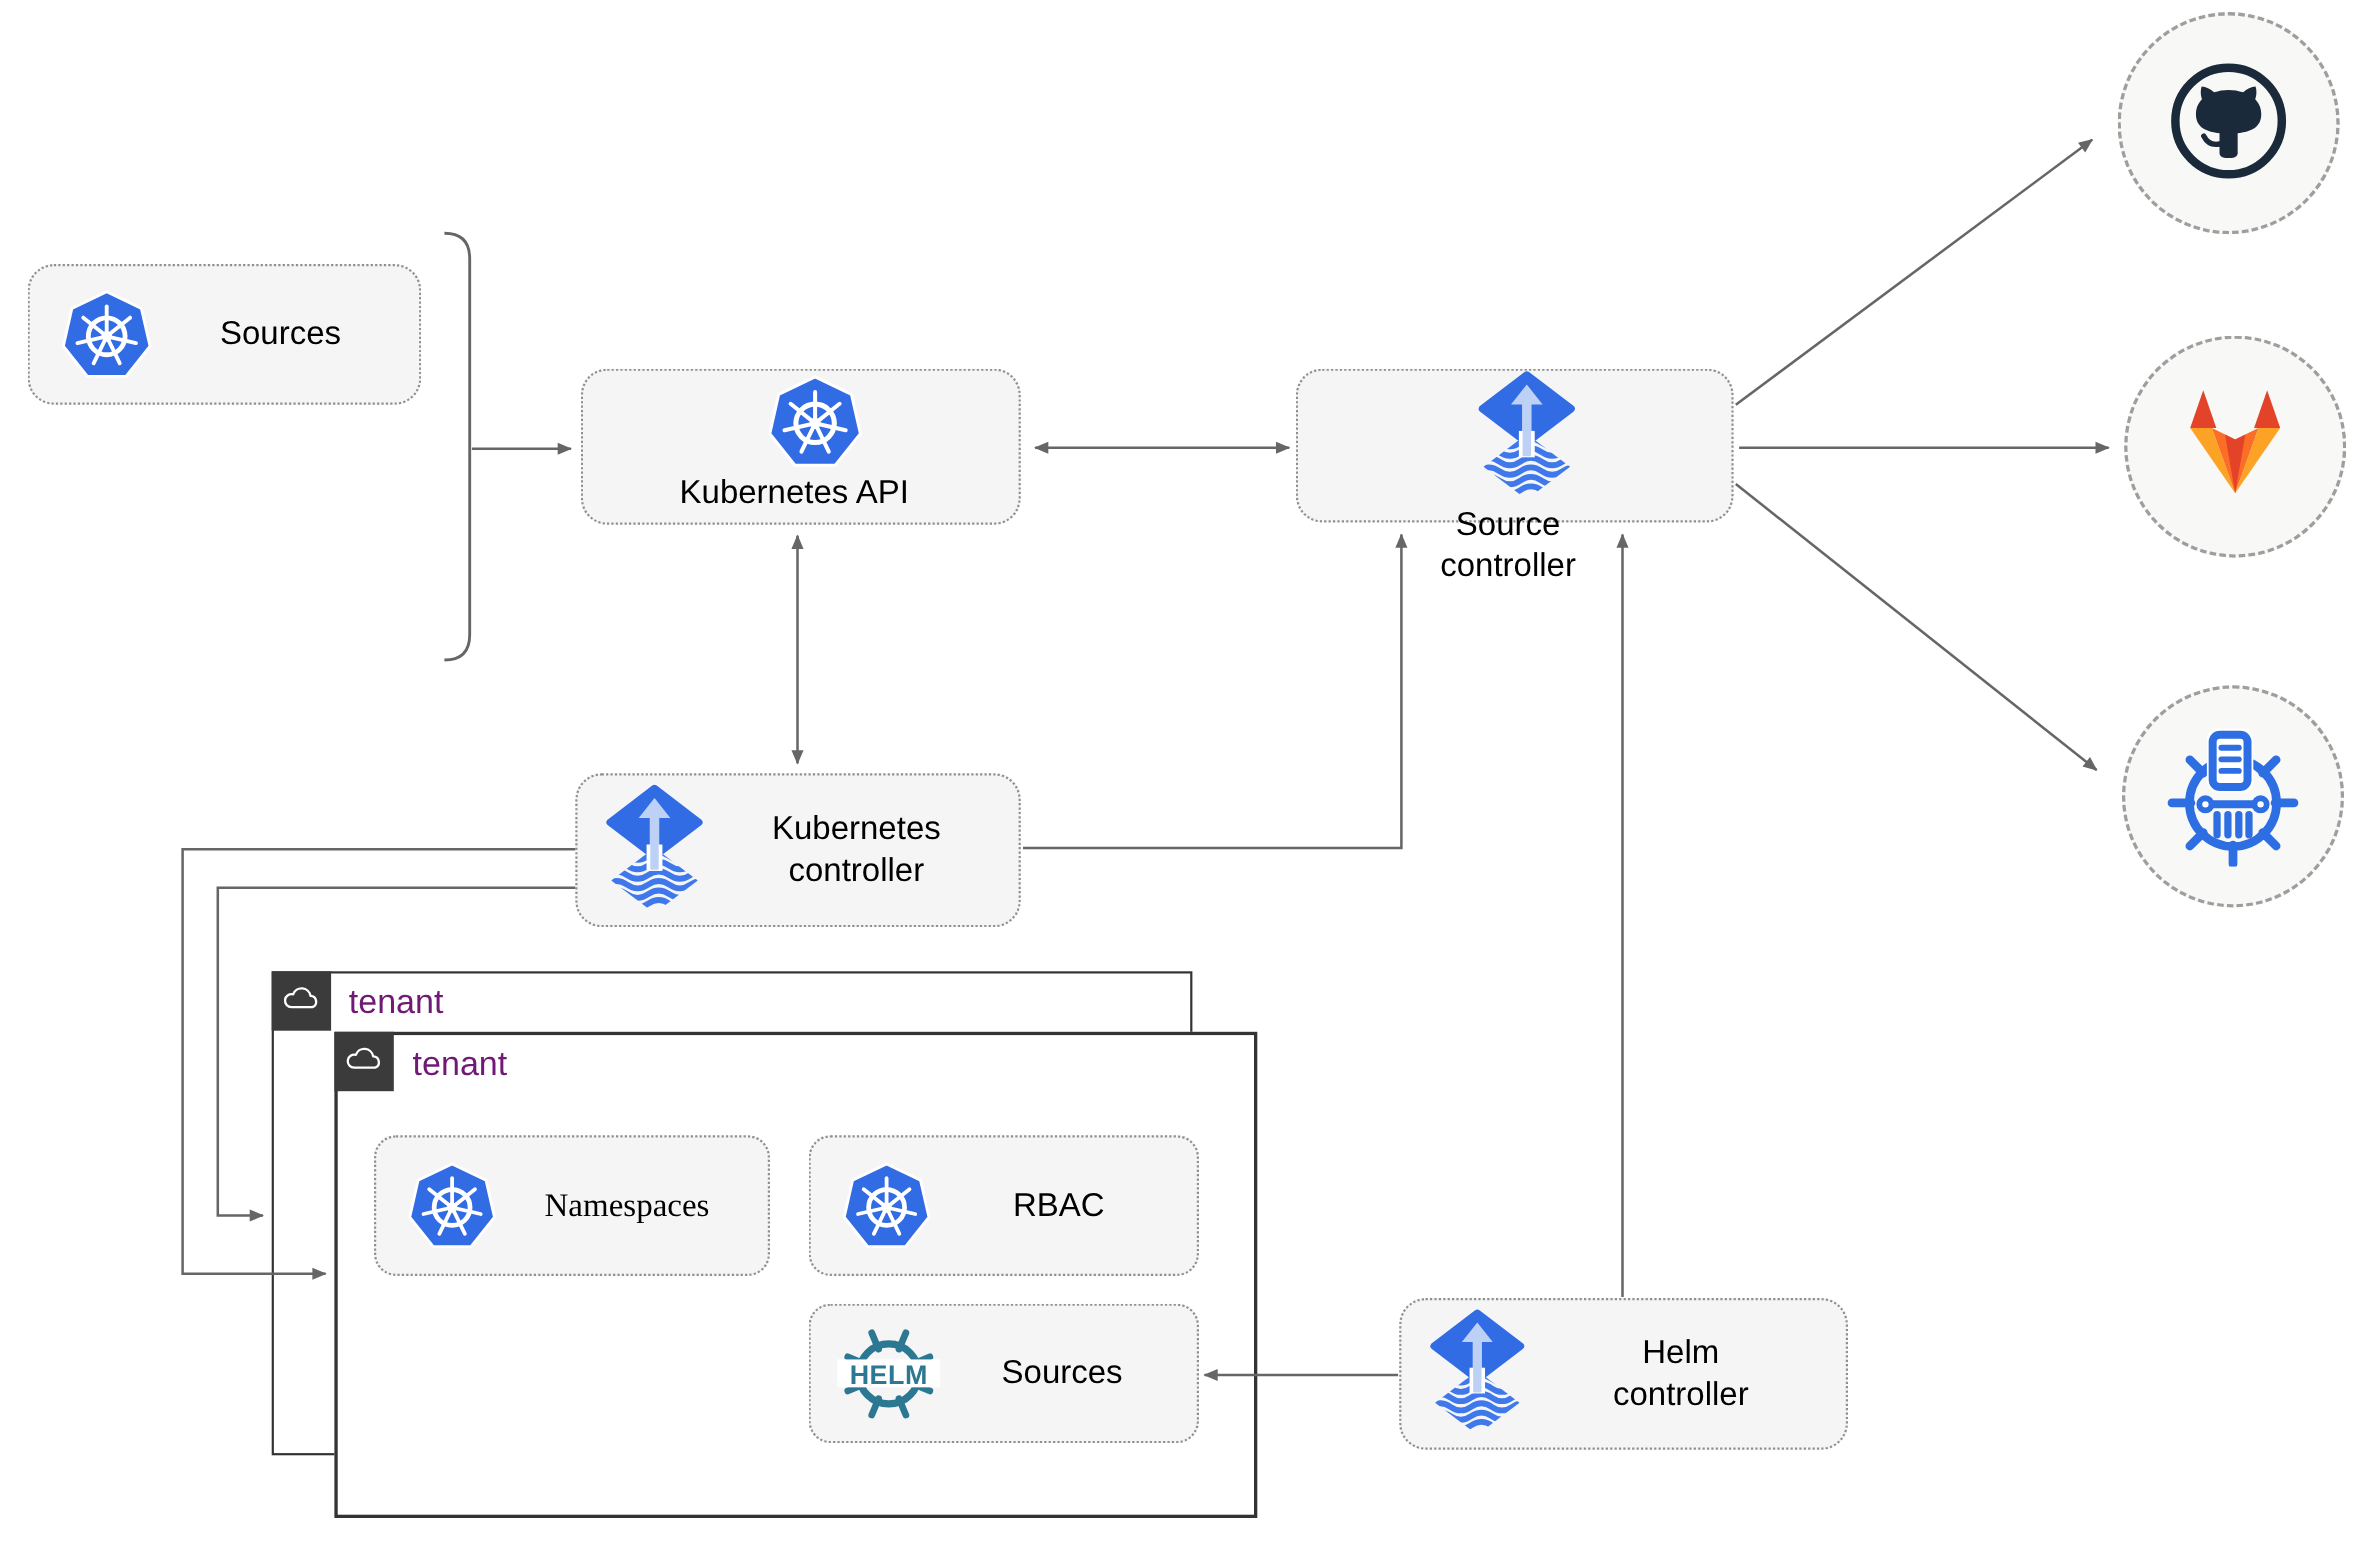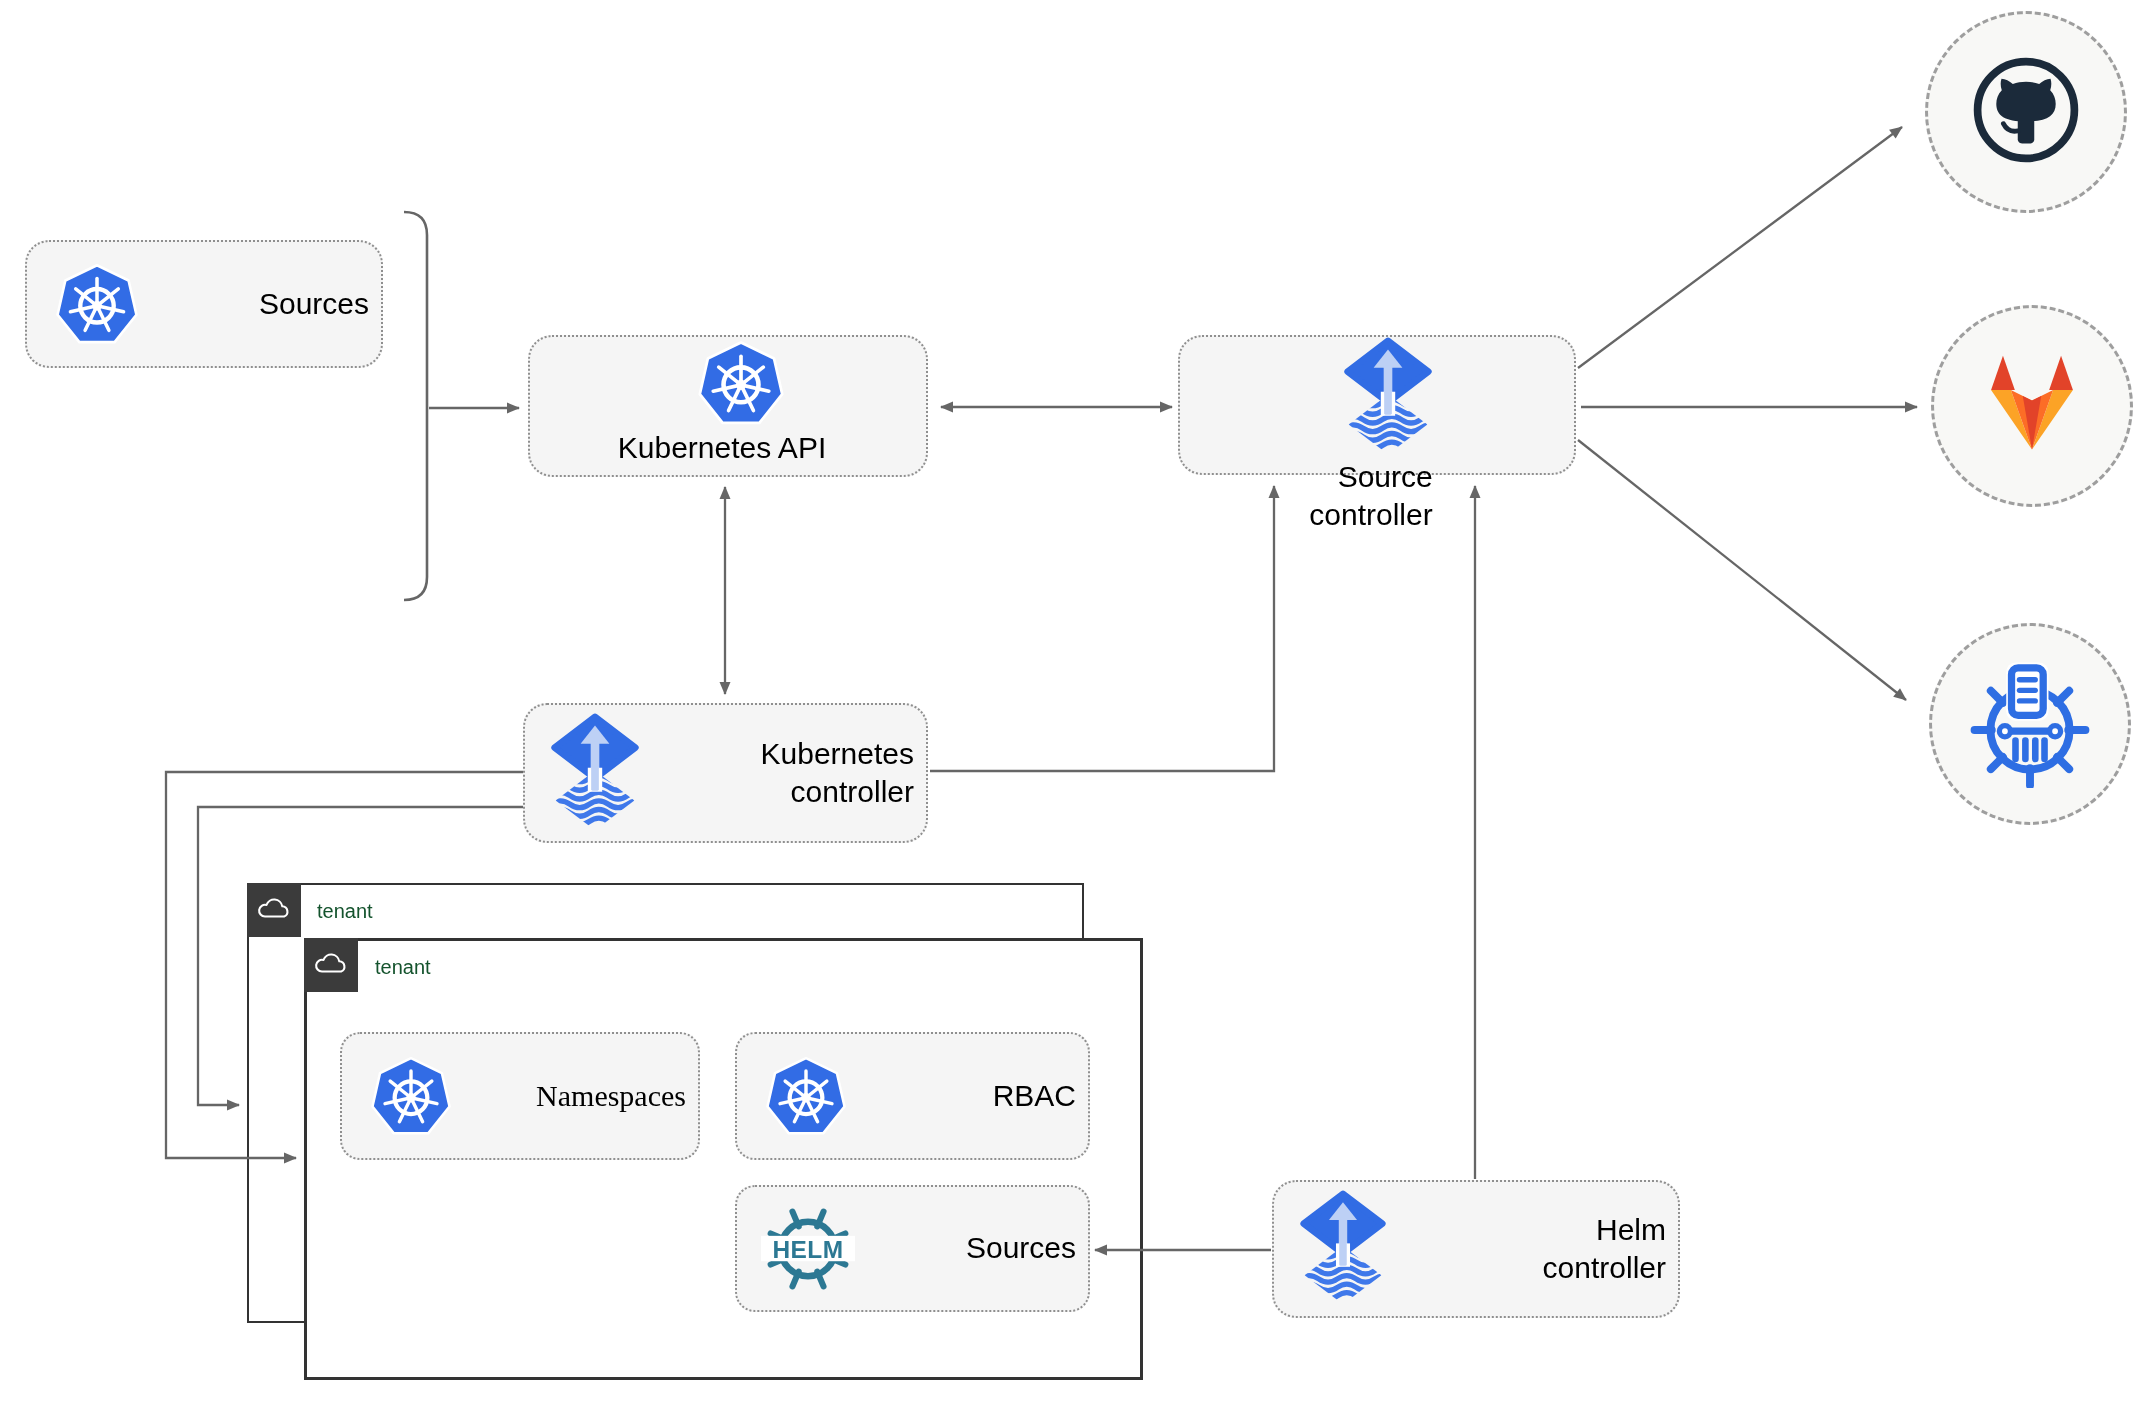--- a/index.html
+++ b/index.html
@@ -17,27 +17,27 @@
     --node-fill:#f5f5f5;
     --tenant-border:#333333;
   }
   html,body{margin:0;padding:0;background:#ffffff;}
   body{font-family:"Liberation Sans","DejaVu Sans",sans-serif;}
   #canvas{position:relative;width:2144px;height:1407px;background:#ffffff;overflow:hidden;}
 
   .node{position:absolute;background:var(--node-fill);border:2px dotted #8f8f8f;border-radius:24px;
         display:flex;align-items:center;box-sizing:border-box;z-index:3;}
   .nicon{margin-left:26px;display:flex;flex:0 0 auto;}
-  .nlabel{flex:1;text-align:right;font-size:30px;color:#000;line-height:1.28;white-space:pre-line;padding-right:12px;}
+  .nlabel{flex:1;text-align:center;font-size:30px;color:#000;line-height:1.28;white-space:pre-line;padding-right:12px;}
 
   .tenant{position:absolute;box-sizing:border-box;border:2px solid var(--tenant-border);z-index:2;}
   .tenant.inner{background:#ffffff;border-width:3px;z-index:2;}
   .tenant-head{position:absolute;left:-2px;top:-2px;width:54px;height:54px;background:#3b3b3b;
                display:flex;align-items:center;justify-content:center;}
-  .tenant-label{position:absolute;left:68px;top:0;height:52px;line-height:52px;font-size:20px;color:#14532d;}
+  .tenant-label{position:absolute;left:68px;top:0;height:52px;line-height:52px;font-size:31px;color:#701a75;}
 
   .ext-circle{position:absolute;width:202px;height:202px;border:3px dashed #9e9e9e;border-radius:50%;
               background:#f8f8f6;box-sizing:border-box;display:flex;align-items:center;justify-content:center;z-index:3;}
 
   #edges{position:absolute;left:0;top:0;z-index:10;pointer-events:none;}
   #edges path,#edges line{stroke:var(--connector-gray);stroke-width:2.3;fill:none;}
   #edges .thick{stroke-width:2.6;}
   #symdefs{position:absolute;width:0;height:0;overflow:hidden;}
 </style>
 </head>

